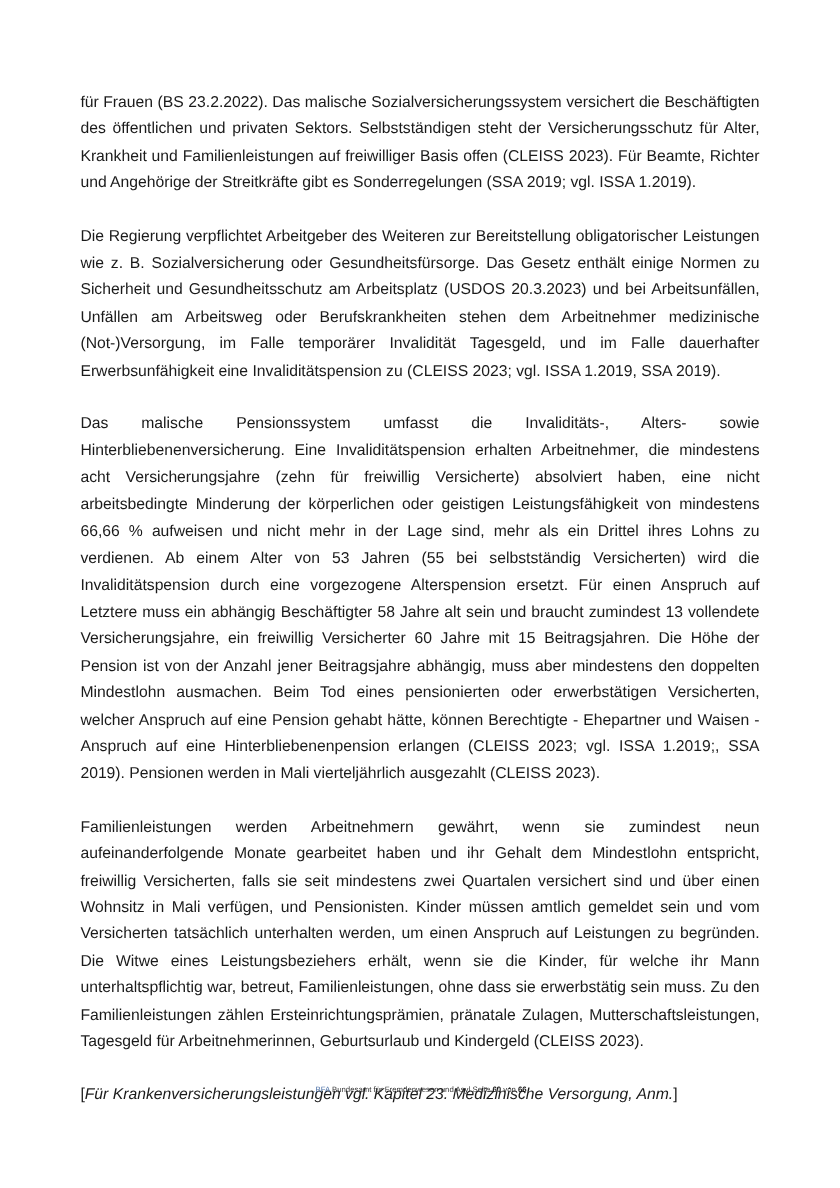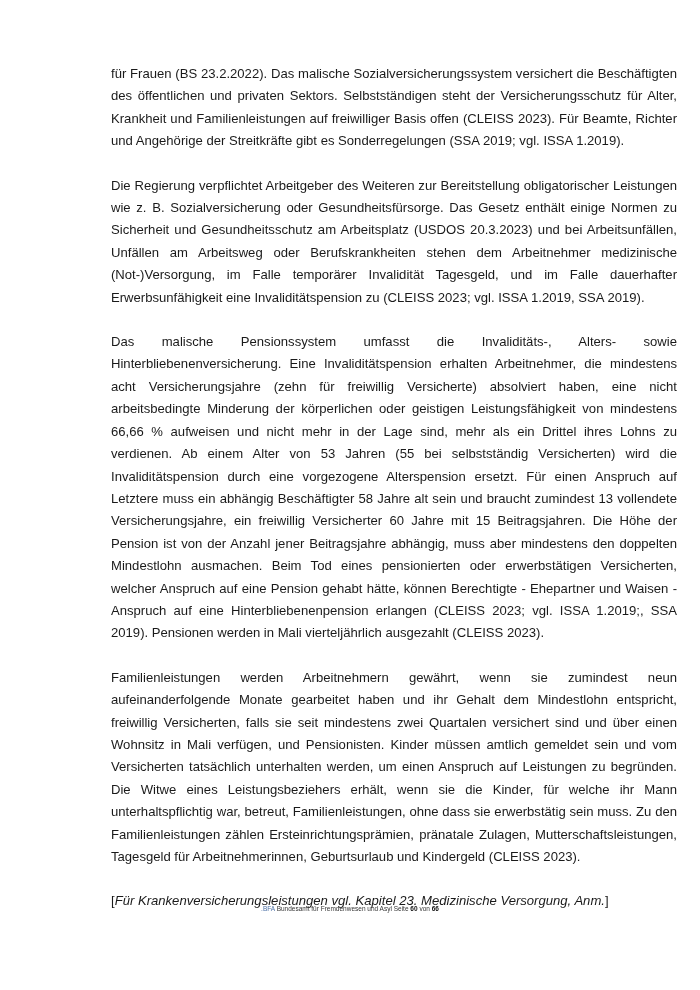--- a/index.html
+++ b/index.html
@@ -11,23 +11,22 @@
       width: 700px;
       height: 990px;
       position: relative;
       overflow: hidden;
       font-family: "Liberation Sans", sans-serif;
       color: #1a1a1a;
     }
     .page {
       position: absolute;
       left: 67px;
-      top: 63px;
+      top: 74px;
       width: 566px;
-      margin-left: 44px;
     }
     .para {
       margin: 0 0 22px 0;
       font-size: 13.1px;
       line-height: 22.4px;
       text-align: justify;
     }
     .note {
       margin: 0;
       font-size: 13.1px;

